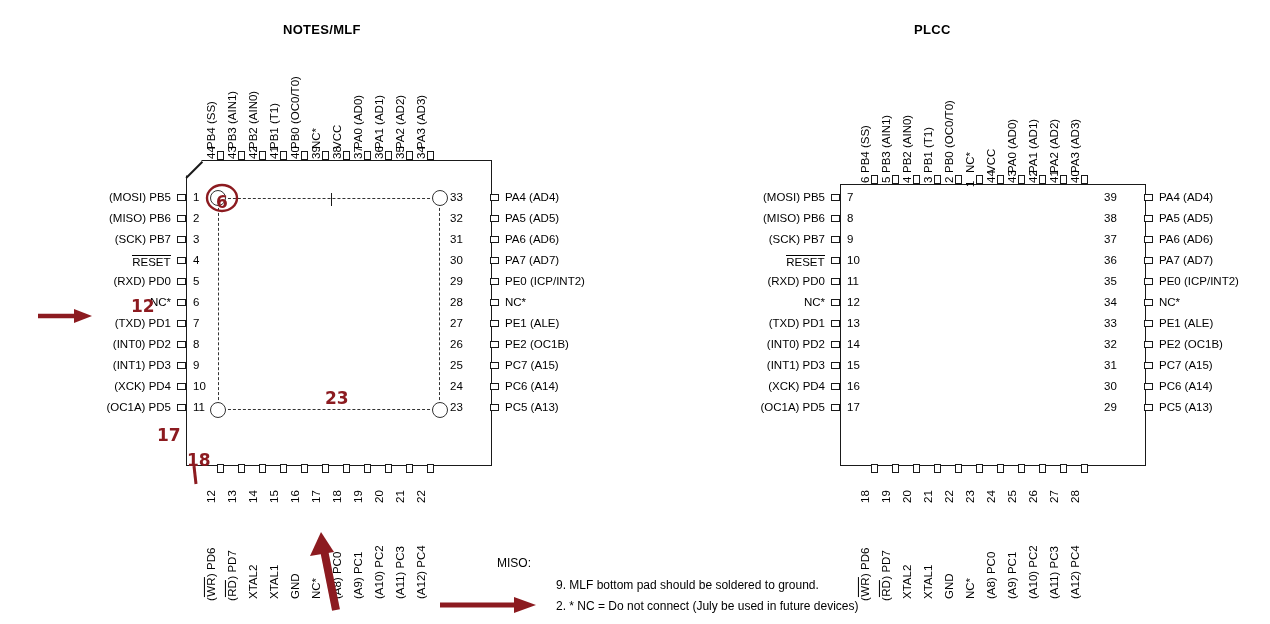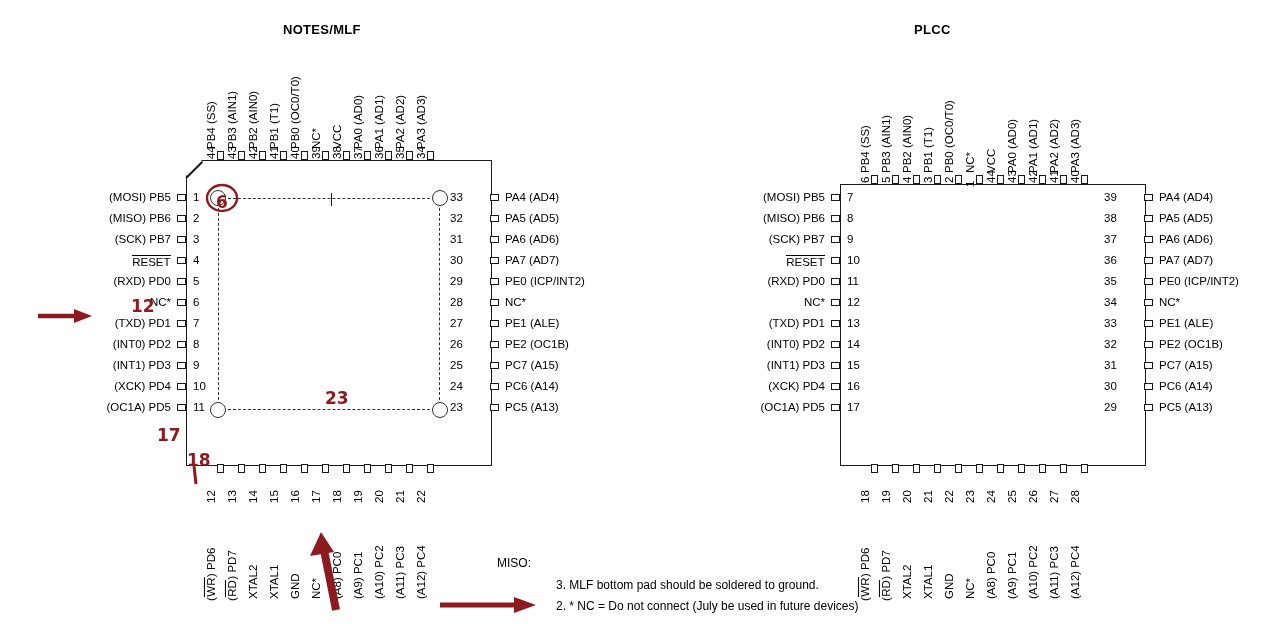--- a/index.html
+++ b/index.html
@@ -434,21 +434,21 @@
 <div class="lbl vert" style="left:934px; top:588px; width:90px;">XTAL1</div>
 <div class="lbl vert" style="left:955px; top:588px; width:90px;">GND</div>
 <div class="lbl vert" style="left:976px; top:588px; width:90px;">NC*</div>
 <div class="lbl vert" style="left:997px; top:588px; width:90px;">(A8) PC0</div>
 <div class="lbl vert" style="left:1018px; top:588px; width:90px;">(A9) PC1</div>
 <div class="lbl vert" style="left:1039px; top:588px; width:90px;">(A10) PC2</div>
 <div class="lbl vert" style="left:1060px; top:588px; width:90px;">(A11) PC3</div>
 <div class="lbl vert" style="left:1081px; top:588px; width:90px;">(A12) PC4</div>
 
 <div class="notes-title" style="left:497px; top:556px;">MISO:</div>
-<div class="note" style="left:556px; top:578px;">3. MLF bottom pad should be soldered to ground.</div>
+<div class="note" style="left:556px; top:578px;">9. MLF bottom pad should be soldered to ground.</div>
 <div class="note" style="left:556px; top:599px;">2. * NC = Do not connect (July be used in future devices)</div>
 
 <svg class="ann-svg" style="left:200px; top:178px; width:44px; height:40px;">
   <ellipse cx="22" cy="20" rx="15" ry="13" fill="none" stroke="#8c1b20" stroke-width="2.4"></ellipse>
 </svg>
 <div class="ann" style="left:216px; top:192px;">6</div>
 
 <div class="ann" style="left:131px; top:296px;">12</div>
 <svg class="ann-svg" style="left:34px; top:306px; width:62px; height:22px;">
   <path d="M4 10 L48 10" stroke="#8c1b20" stroke-width="4.5" fill="none"></path>

